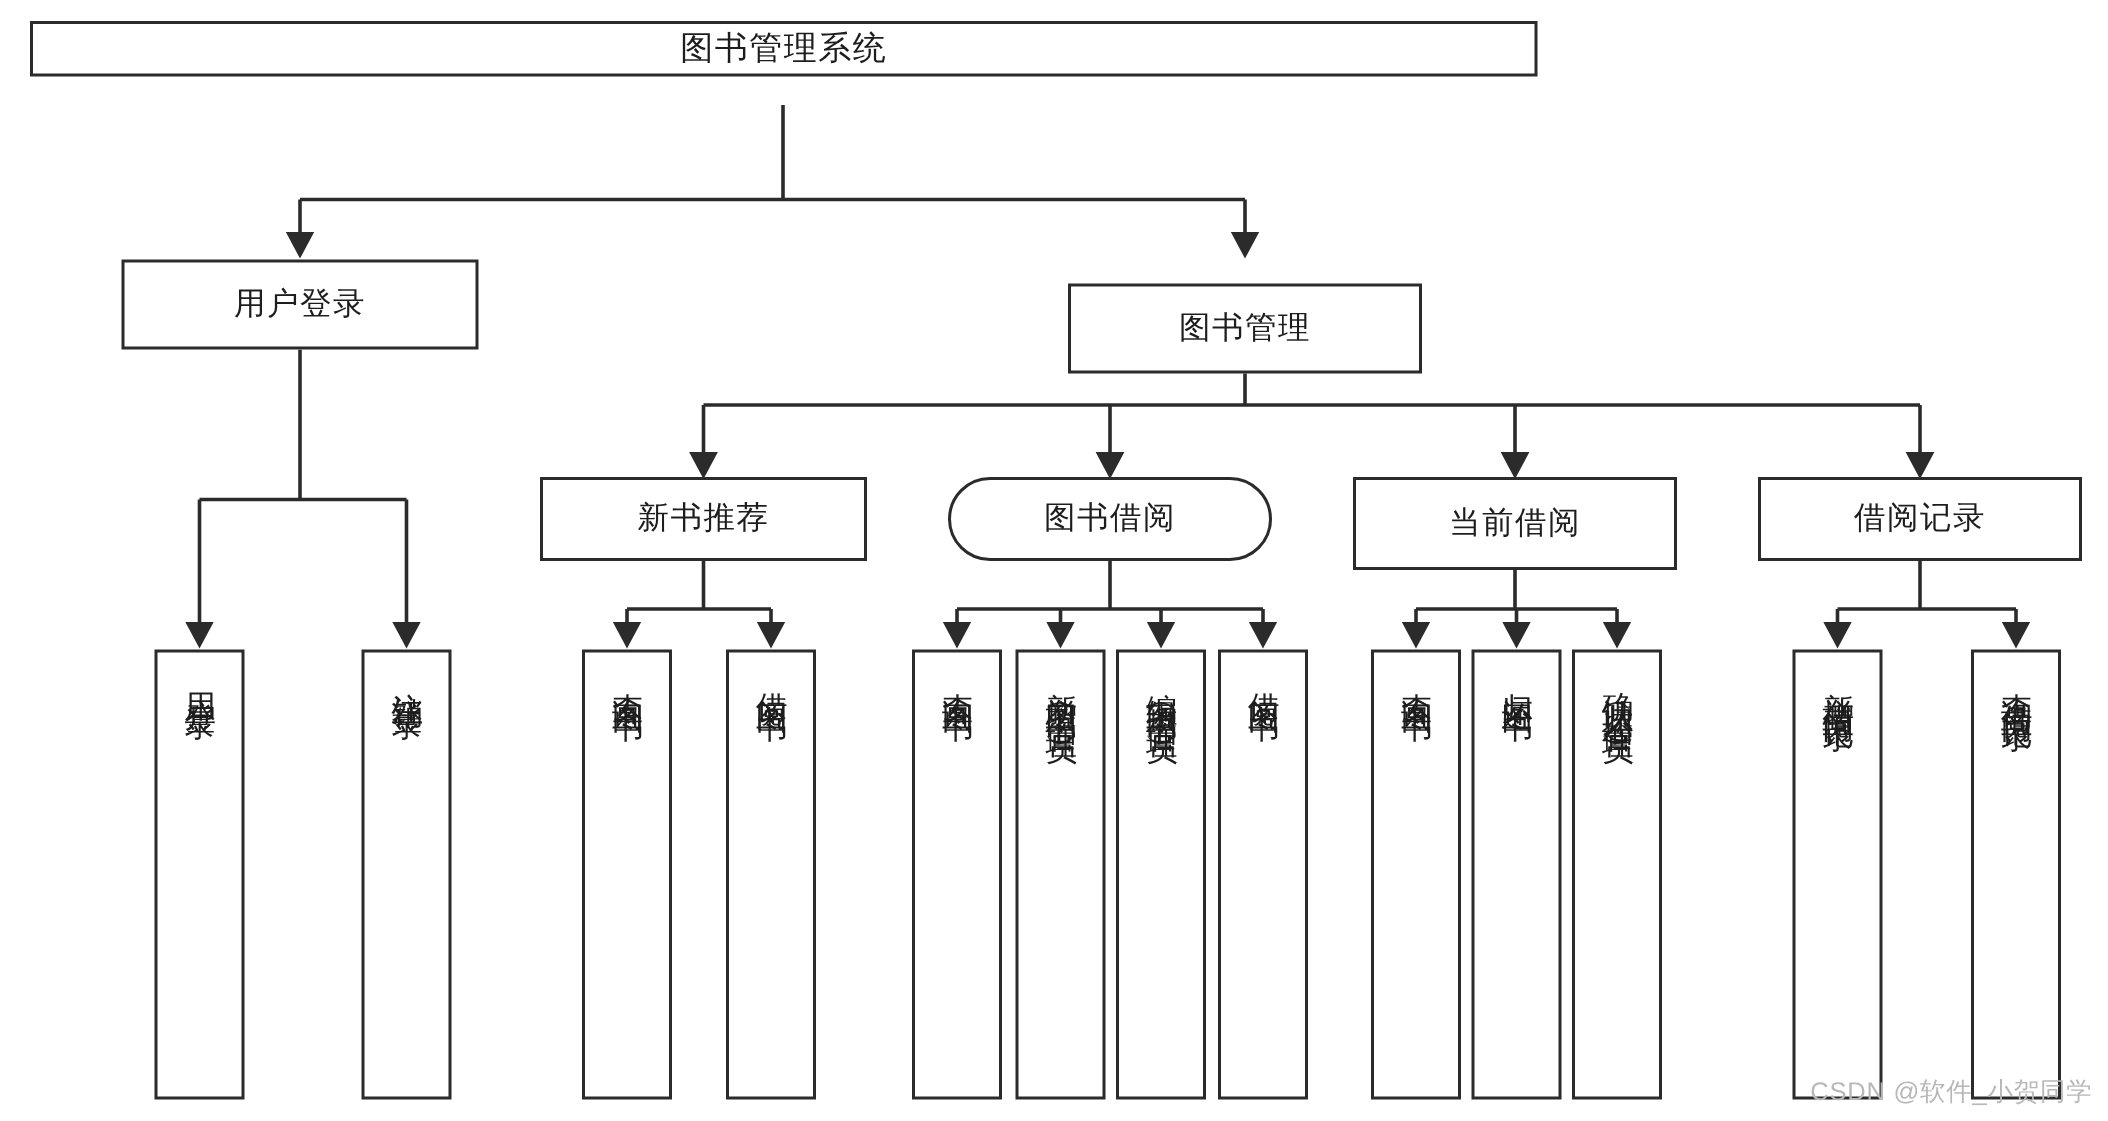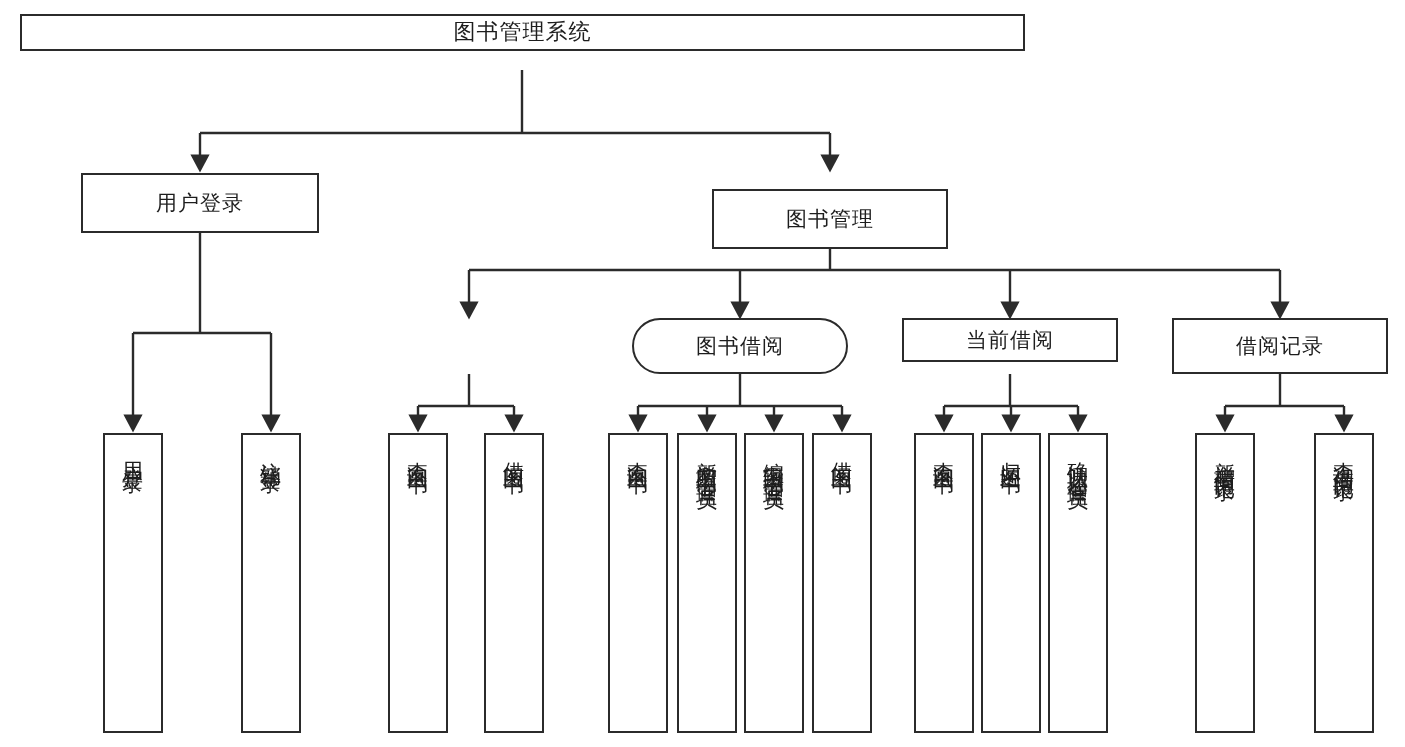--- a/index.html
+++ b/index.html
@@ -127,24 +127,27 @@
     <span>图书管理系统</span>
   </div>
 
   <div class="node horiz" style="left:81px; top:173px; width:238px; height:60px;">
     <span>用户登录</span>
   </div>
   <div class="node horiz" style="left:712px; top:173px; width:236px; height:60px;margin-top:16px;">
     <span>图书管理</span>
   </div>
 
+  <div class="node horiz" style="left:360px; top:318px; width:218px; height:56px;">
+    <span>新书推荐</span>
+  </div>
   <div class="node horiz" style="left:632px; top:318px; width:216px; height:56px;border-radius:28px;">
     <span>图书借阅</span>
   </div>
-  <div class="node horiz" style="left:902px; top:318px; width:216px; height:44px;">
+  <div class="node horiz" style="left:902px; top:318px; width:216px; height:62px;font-family:Liberation Serif, serif;">
     <span>当前借阅</span>
   </div>
   <div class="node horiz" style="left:1172px; top:318px; width:216px; height:56px;align-items:center;">
     <span>借阅记录</span>
   </div>
 
   <div class="node vert" style="left:103px; top:433px; width:60px; height:300px;">
     <span class="vlabel">用户登录</span>
   </div>
   <div class="node vert" style="left:241px; top:433px; width:60px; height:300px;">
@@ -181,14 +184,15 @@
     <span class="vlabel">确认归还（管理员）</span>
   </div>
 
   <div class="node vert" style="left:1195px; top:433px; width:60px; height:300px;">
     <span class="vlabel">新增借阅记录</span>
   </div>
   <div class="node vert" style="left:1314px; top:433px; width:60px; height:300px;">
     <span class="vlabel">查询借阅记录</span>
   </div>
 
+  <div class="watermark">CSDN @软件_小贺同学</div>
 
 </div>
 
 </body></html>

